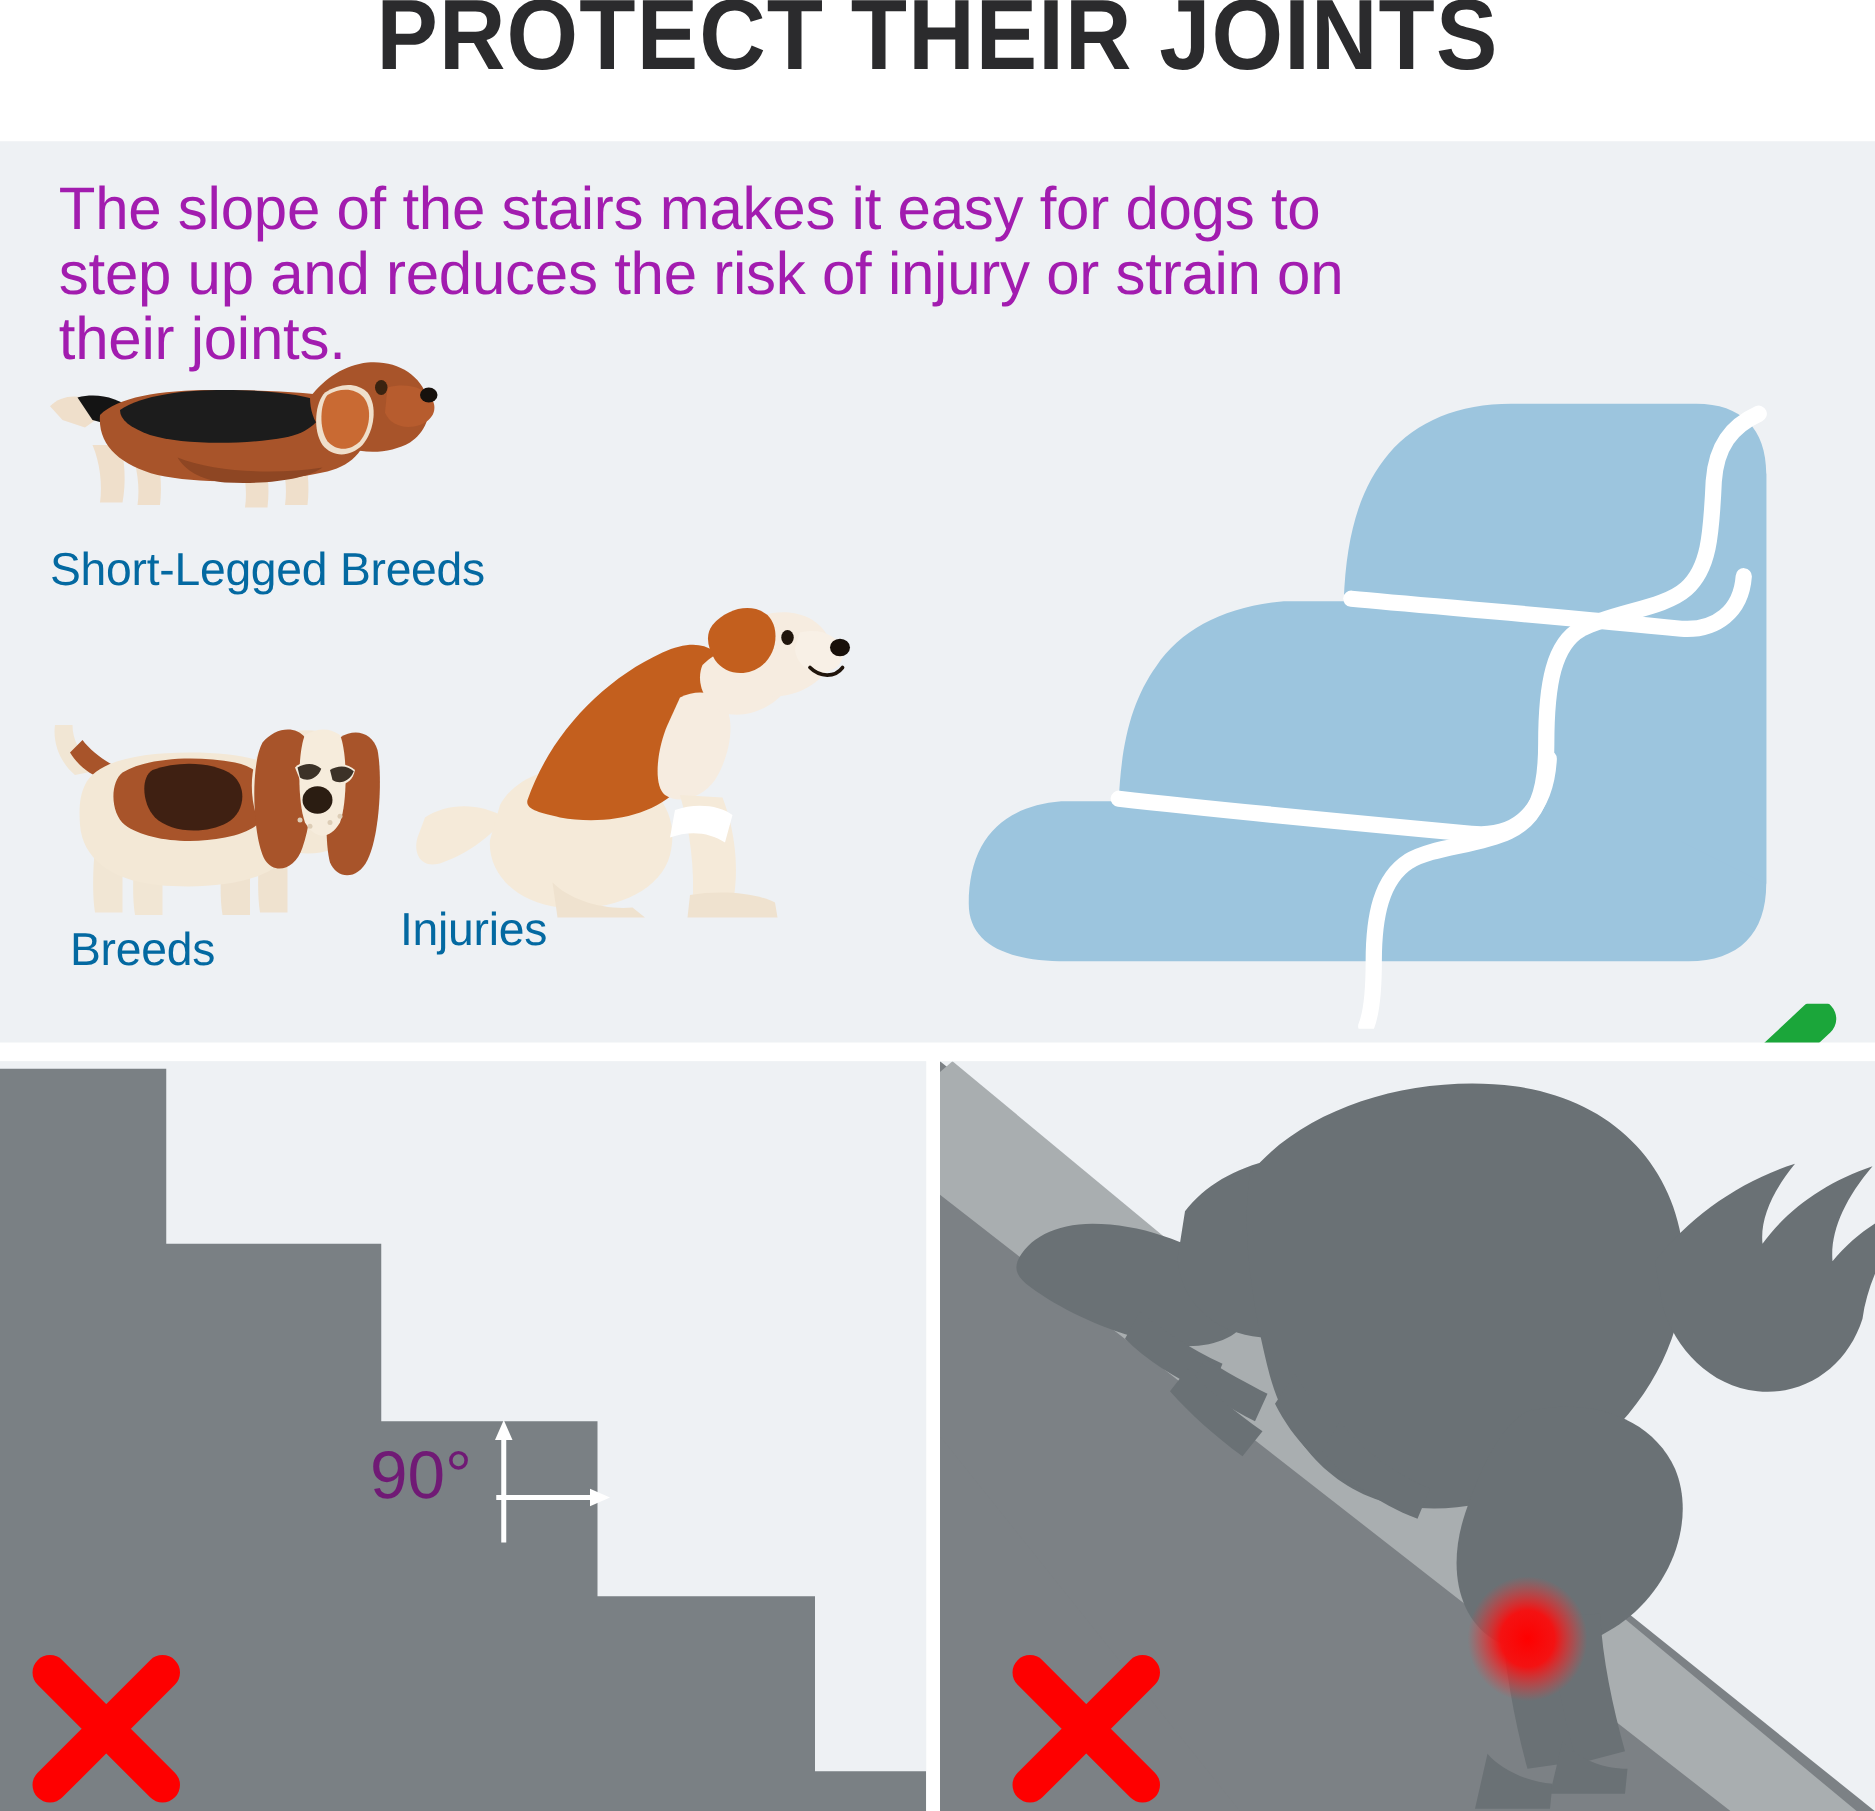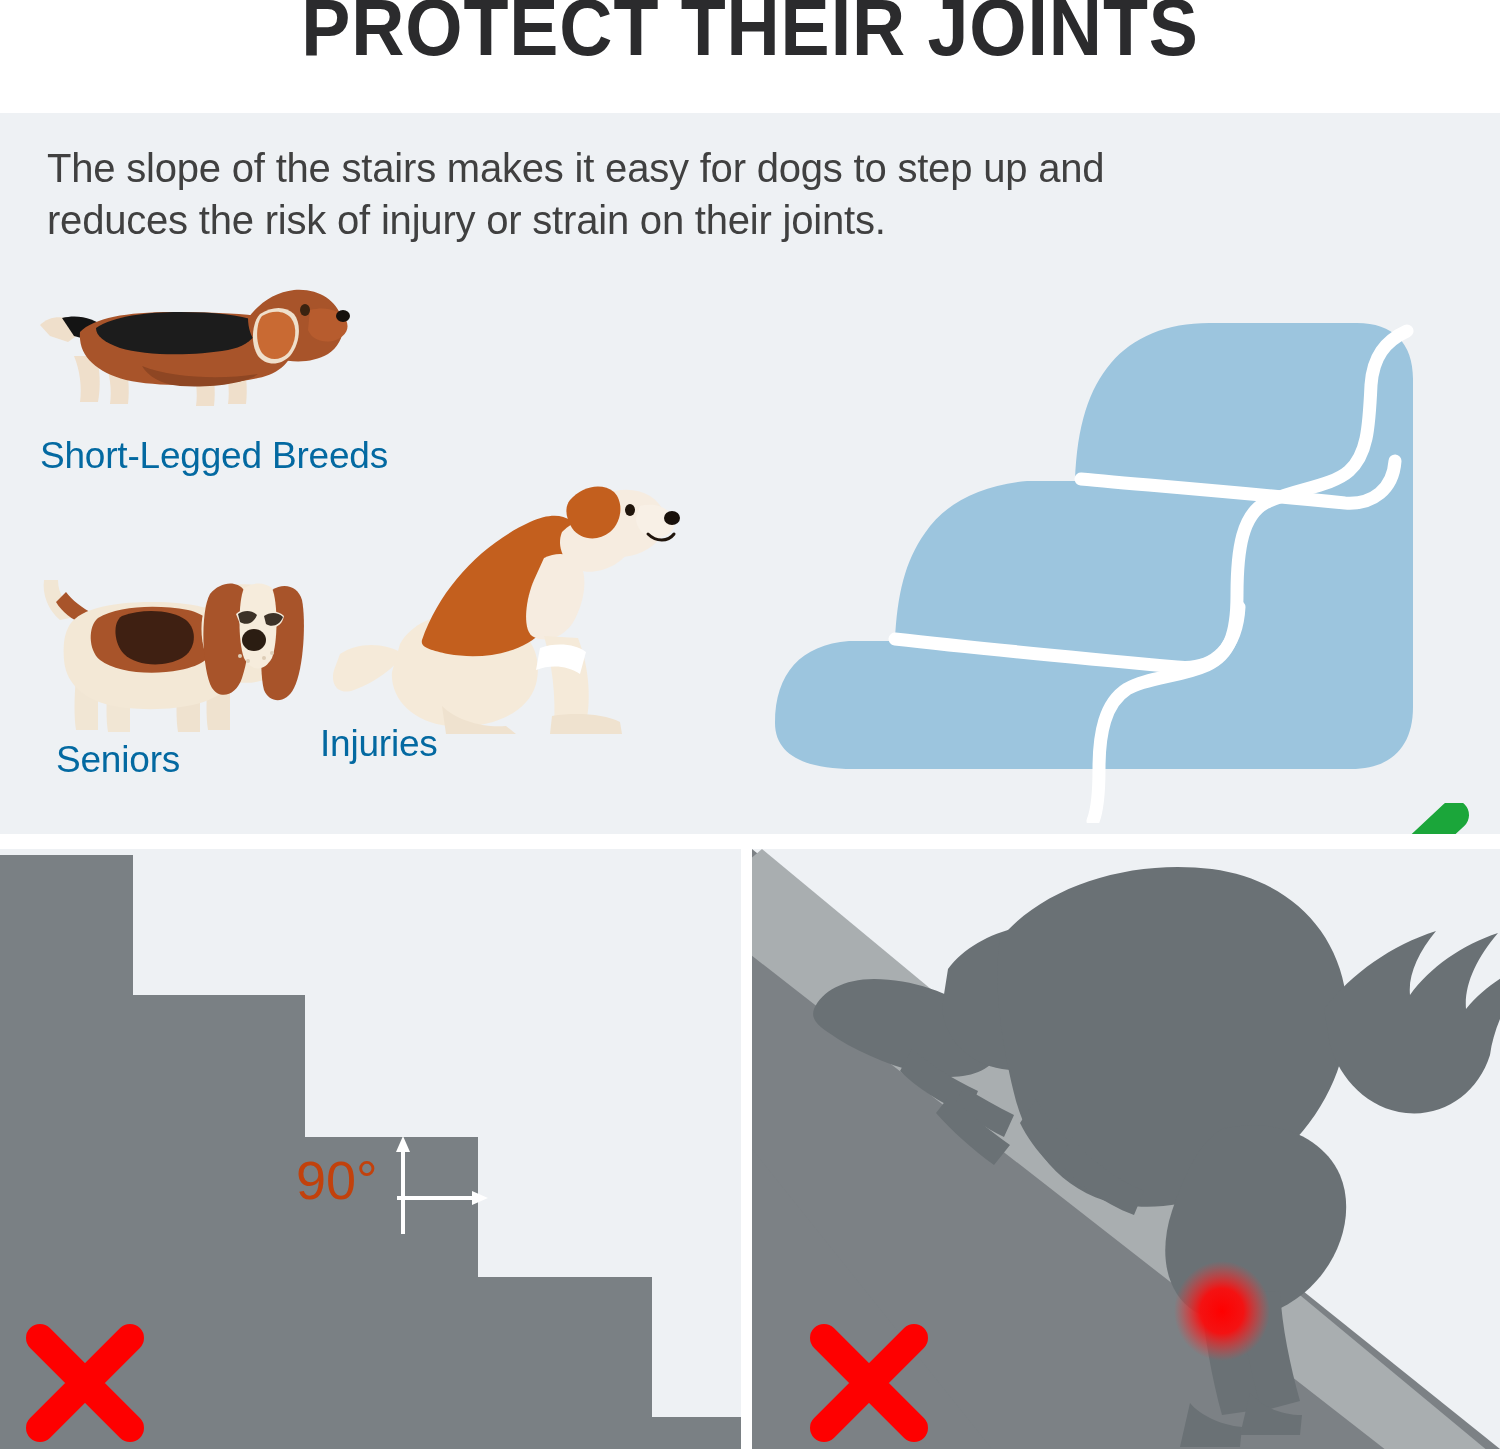--- a/index.html
+++ b/index.html
@@ -43,23 +43,23 @@
     width: 1500px;
     height: 721px;
     background: #eef1f4;
     overflow: hidden;
   }
   .body-text {
     position: absolute;
     left: 47px;
     top: 29px;
     width: 1070px;
-    font-size: 40px;
+    font-size: 48px;
     line-height: 52px;
-    color: #404040;
+    color: #a21caf;
     font-family: "Liberation Sans", sans-serif;
     letter-spacing: -0.2px;
   }
 
   .dog-label {
     position: absolute;
     font-size: 37px;
     color: #0369a1;
     font-family: "Liberation Sans", sans-serif;
     letter-spacing: -0.2px;
@@ -95,21 +95,21 @@
     background: #eef1f4;
     overflow: hidden;
   }
   .fill-svg { position: absolute; left: 0; top: 0; width: 100%; height: 100%; }
 
   .angle-label {
     position: absolute;
     left: 296px;
     top: 1152px;
     font-size: 54px;
-    color: #c2410c;
+    color: #701a75;
     font-family: "Liberation Sans", sans-serif;
     letter-spacing: 0px;
     line-height: 56px;
   }
   #x-left  { position: absolute; left: 22px;  top: 1322px; width: 126px; height: 122px; }
   #x-right { position: absolute; left: 806px; top: 1322px; width: 126px; height: 122px; }
 </style>
 </head>
 <body>
 
@@ -279,21 +279,21 @@
                C492 432 484 452 462 462
                C436 474 402 474 382 486
                C360 500 354 530 354 566
                C354 594 352 608 348 618" stroke="#ffffff" stroke-width="13" fill="none" stroke-linecap="round"></path>
     </svg>
 
     <svg id="check-ok" class="dog-art" viewBox="0 0 170 110">
       <path d="M16 62 L62 98 L154 12" stroke="#1ba63a" stroke-width="30" fill="none" stroke-linecap="round" stroke-linejoin="round"></path>
     </svg>
   <div class="dog-label" id="label-short" style="left: 40px; top: 322px;">Short-Legged Breeds</div>
-      <div class="dog-label" id="label-senior" style="left: 56px; top: 626px;">Seniors</div>
+      <div class="dog-label" id="label-senior" style="left: 56px; top: 626px;">Breeds</div>
       <div class="dog-label" id="label-injury" style="left: 320px; top: 610px;">Injuries</div>
     </div>
 
   <div class="panel-bl">
     <svg class="fill-svg" viewBox="0 0 741 600" preserveAspectRatio="none">
       <rect x="0" y="0" width="741" height="600" fill="#eef1f4"></rect>
       <path d="M0 6
                L133 6 L133 146
                L305 146 L305 288
                L478 288 L478 428

